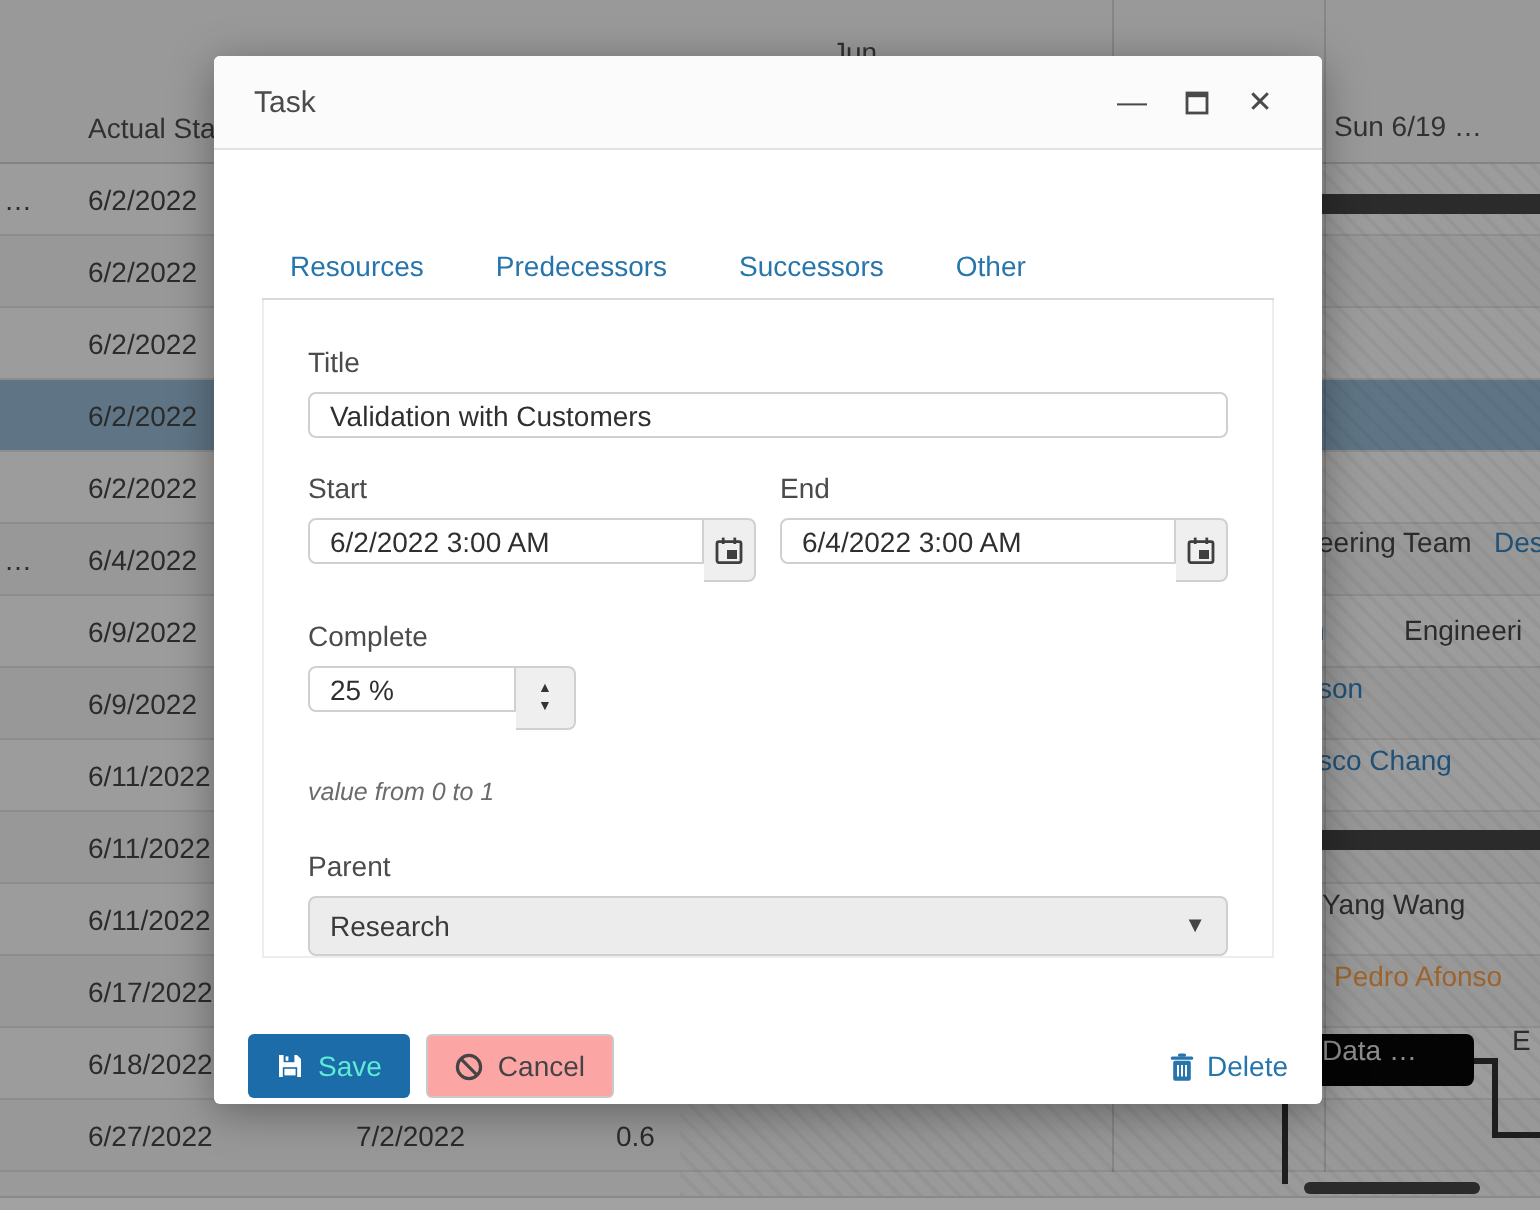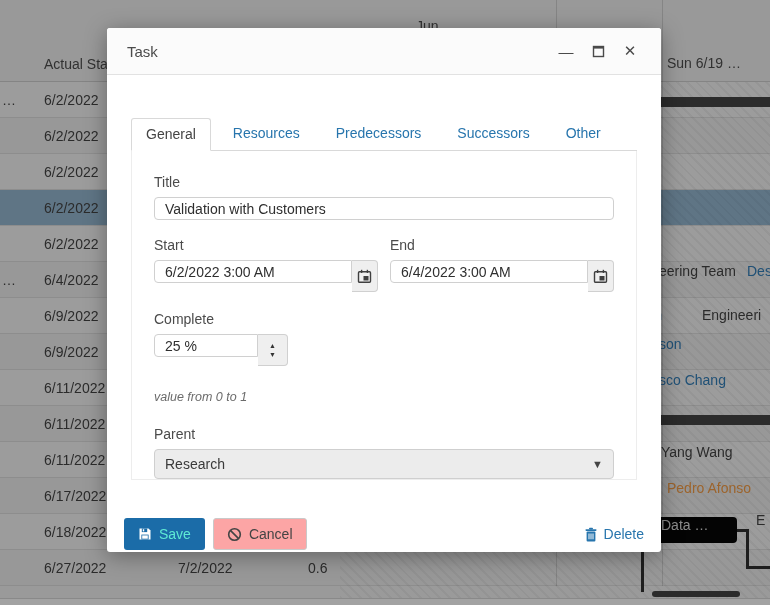--- a/index.html
+++ b/index.html
@@ -192,21 +192,20 @@
             <rect x="1.5" y="1.5" width="10" height="10" fill="none" stroke="#4a4a4a" stroke-width="1.4"></rect>
             <line x1="1.5" y1="2.6" x2="11.5" y2="2.6" stroke="#4a4a4a" stroke-width="2"></line>
           </svg>
       </div>
       <div class="win-btn">✕</div>
     </div>
   </div>
 
   <div class="dlg-body">
     <div class="tabs">
-      <div class="tab active">General</div>
       <div class="tab">Resources</div>
       <div class="tab">Predecessors</div>
       <div class="tab">Successors</div>
       <div class="tab">Other</div>
     </div>
 
     <div class="tab-panel">
 
       <div>
         <div class="fld-label">Title</div>

